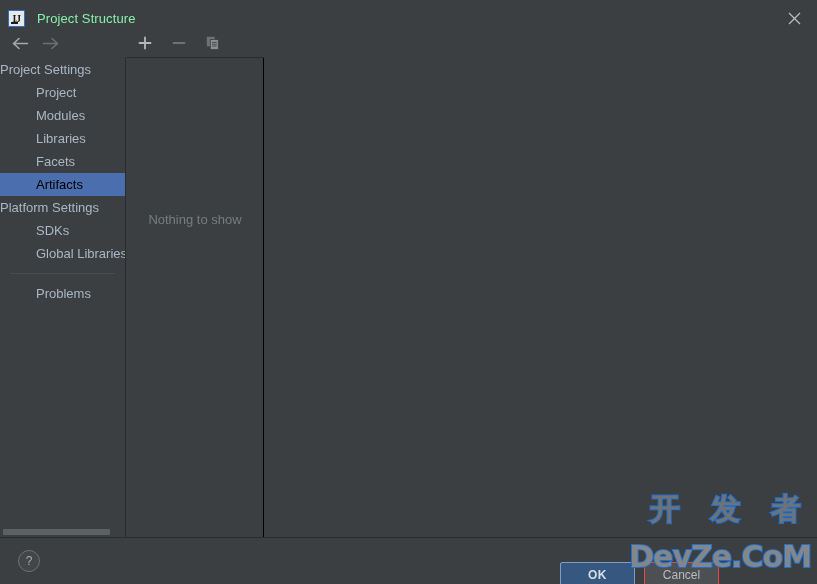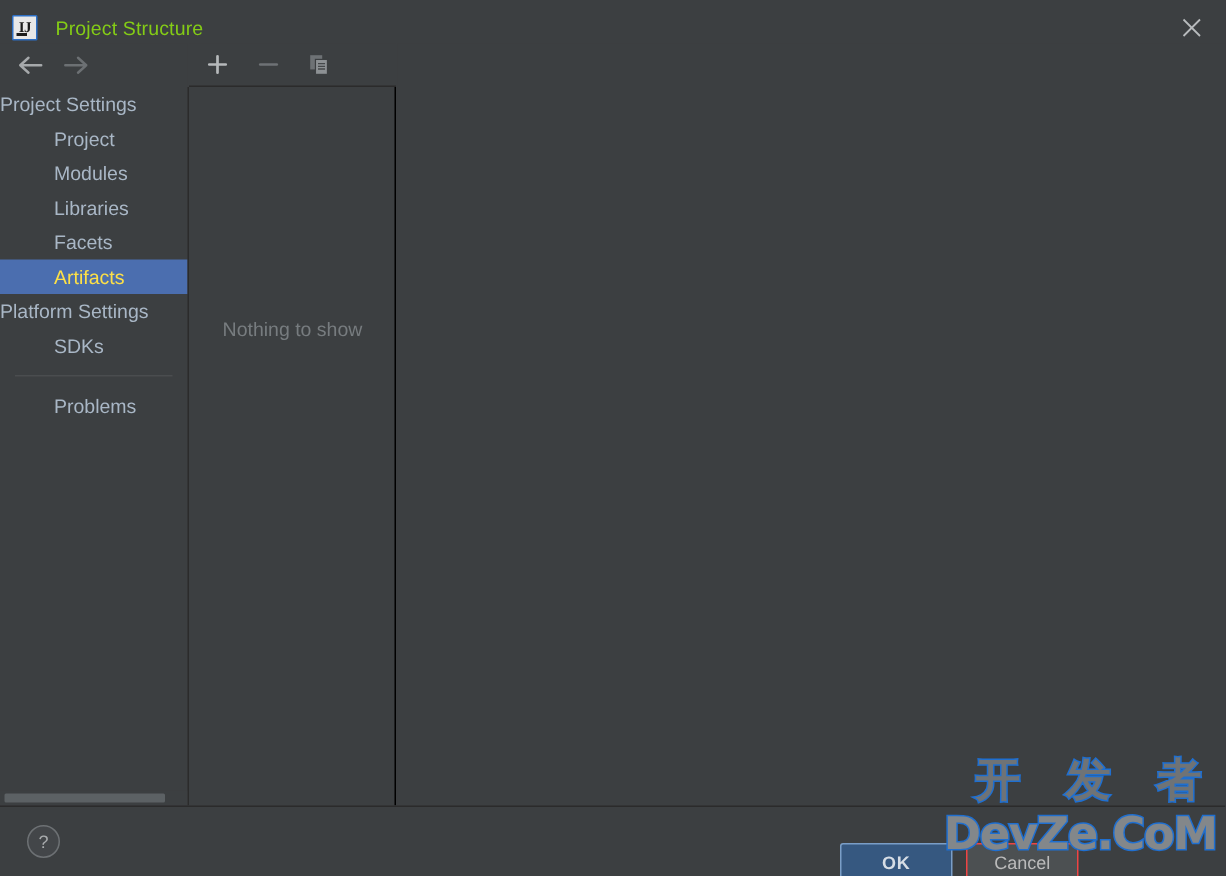--- a/index.html
+++ b/index.html
@@ -47,21 +47,21 @@
   .ij-icon::after {
     content: "";
     position: absolute;
     left: 2px; bottom: 1.5px;
     width: 7px; height: 2px;
     background: #1c1c1c;
   }
   .title-text {
     margin-left: 12px;
     font-size: 13px;
-    color: #84cc16;
+    color: #86efac;
     letter-spacing: 0.1px;
   }
   .close-btn {
     position: absolute;
     right: 0; top: 0;
     width: 46px; height: 36px;
     display: flex;
     align-items: center;
     justify-content: center;
     cursor: default;
@@ -113,21 +113,21 @@
     line-height: 23px;
     font-size: 13px;
     color: #a9b7c6;
     white-space: nowrap;
     overflow: hidden;
   }
   .side-item.group { padding-left: 0; color: #a9b7c6; }
   .side-item.child { padding-left: 36px; }
   .side-item.selected {
     background: #4b6eaf;
-    color: #fde047;
+    color: #000000;
   }
   .side-sep {
     height: 1px;
     background: #4a4d4f;
     margin: 8px 10px 8px 10px;
   }
   .side-scrollbar-track {
     position: absolute;
     left: 0; bottom: 0;
     width: 125px; height: 10px;
@@ -228,21 +228,21 @@
     font-family: "DejaVu Sans", sans-serif;
   }
   .wm-cn {
     font-size: 30px;
     font-weight: bold;
     letter-spacing: 10px;
     color: #6f7376;
     -webkit-text-stroke: 2px #1f6fd0;
     paint-order: stroke fill;
     display: block;
-    margin-bottom: 6px;
+    margin-bottom: 18px;
   }
   .wm-en {
     font-size: 30px;
     font-weight: bold;
     color: #83878a;
     -webkit-text-stroke: 2px #1f6fd0;
     paint-order: stroke fill;
     display: block;
     letter-spacing: -1px;
   }
@@ -315,20 +315,23 @@
       </div>
       <div class="side-item child selected">
         <span>Artifacts</span>
       </div>
       <div class="side-item group">
         <span>Platform Settings</span>
       </div>
       <div class="side-item child">
         <span>SDKs</span>
       </div>
+      <div class="side-item child">
+        <span>Global Libraries</span>
+      </div>
       <div class="side-sep"></div>
       <div class="side-item child">
         <span>Problems</span>
       </div>
     </div>
     <div class="side-scrollbar-track">
       <div class="side-scrollbar-thumb"></div>
     </div>
   </div>
 

